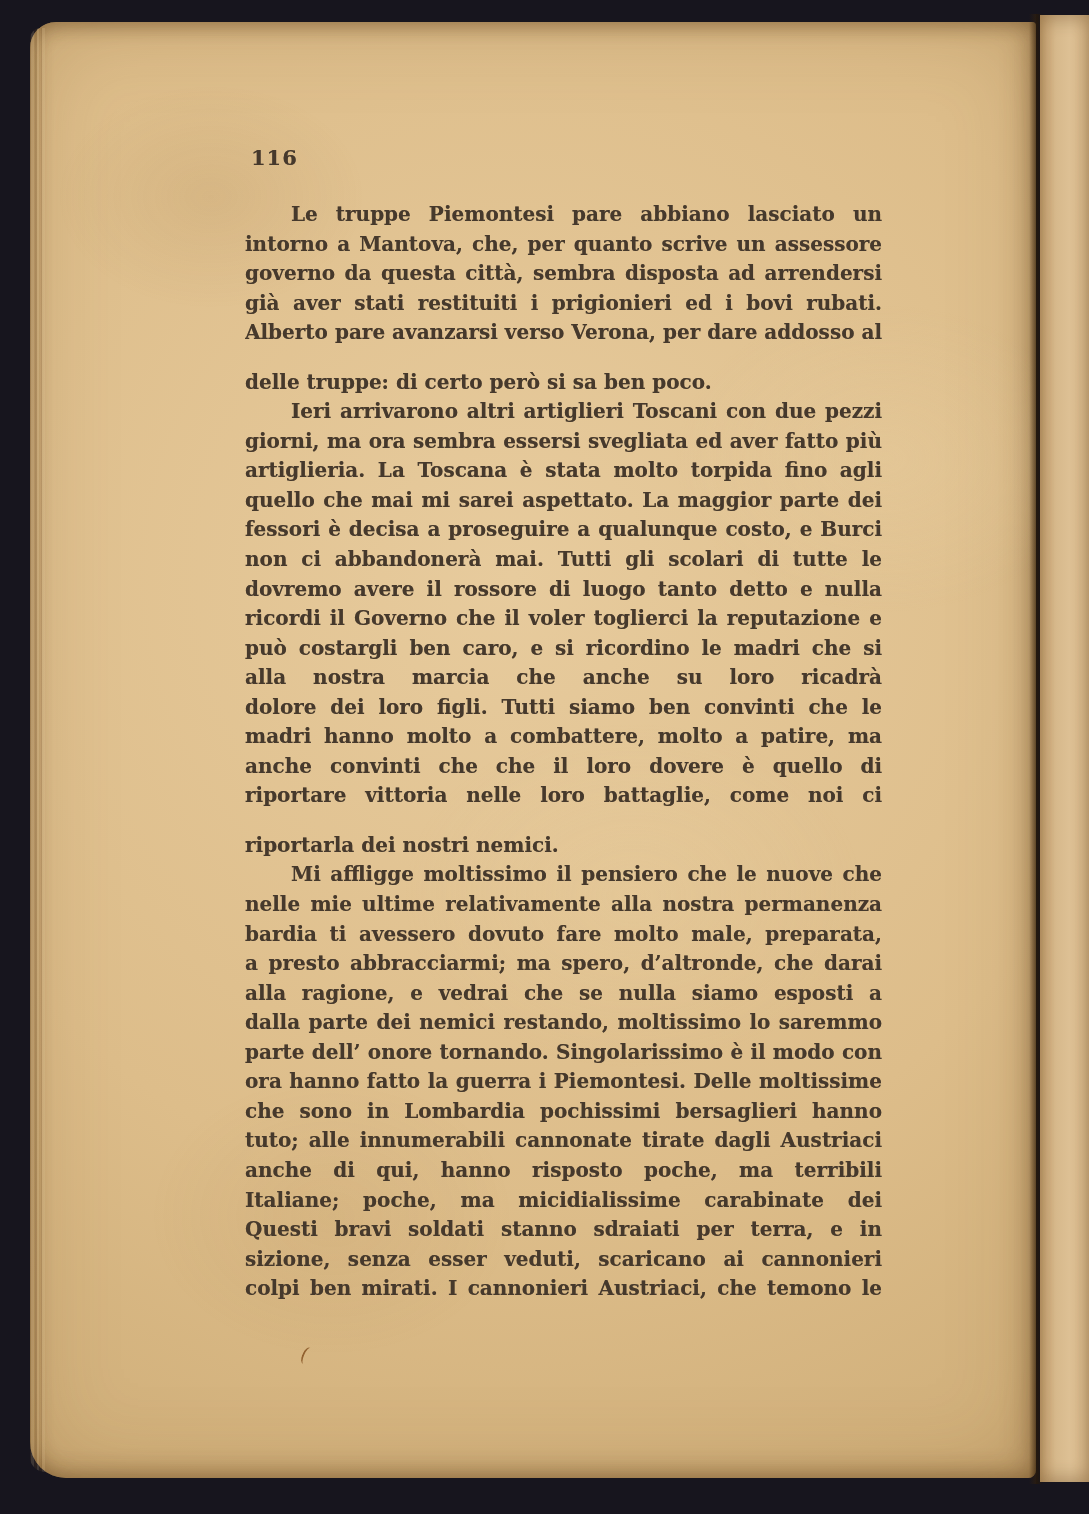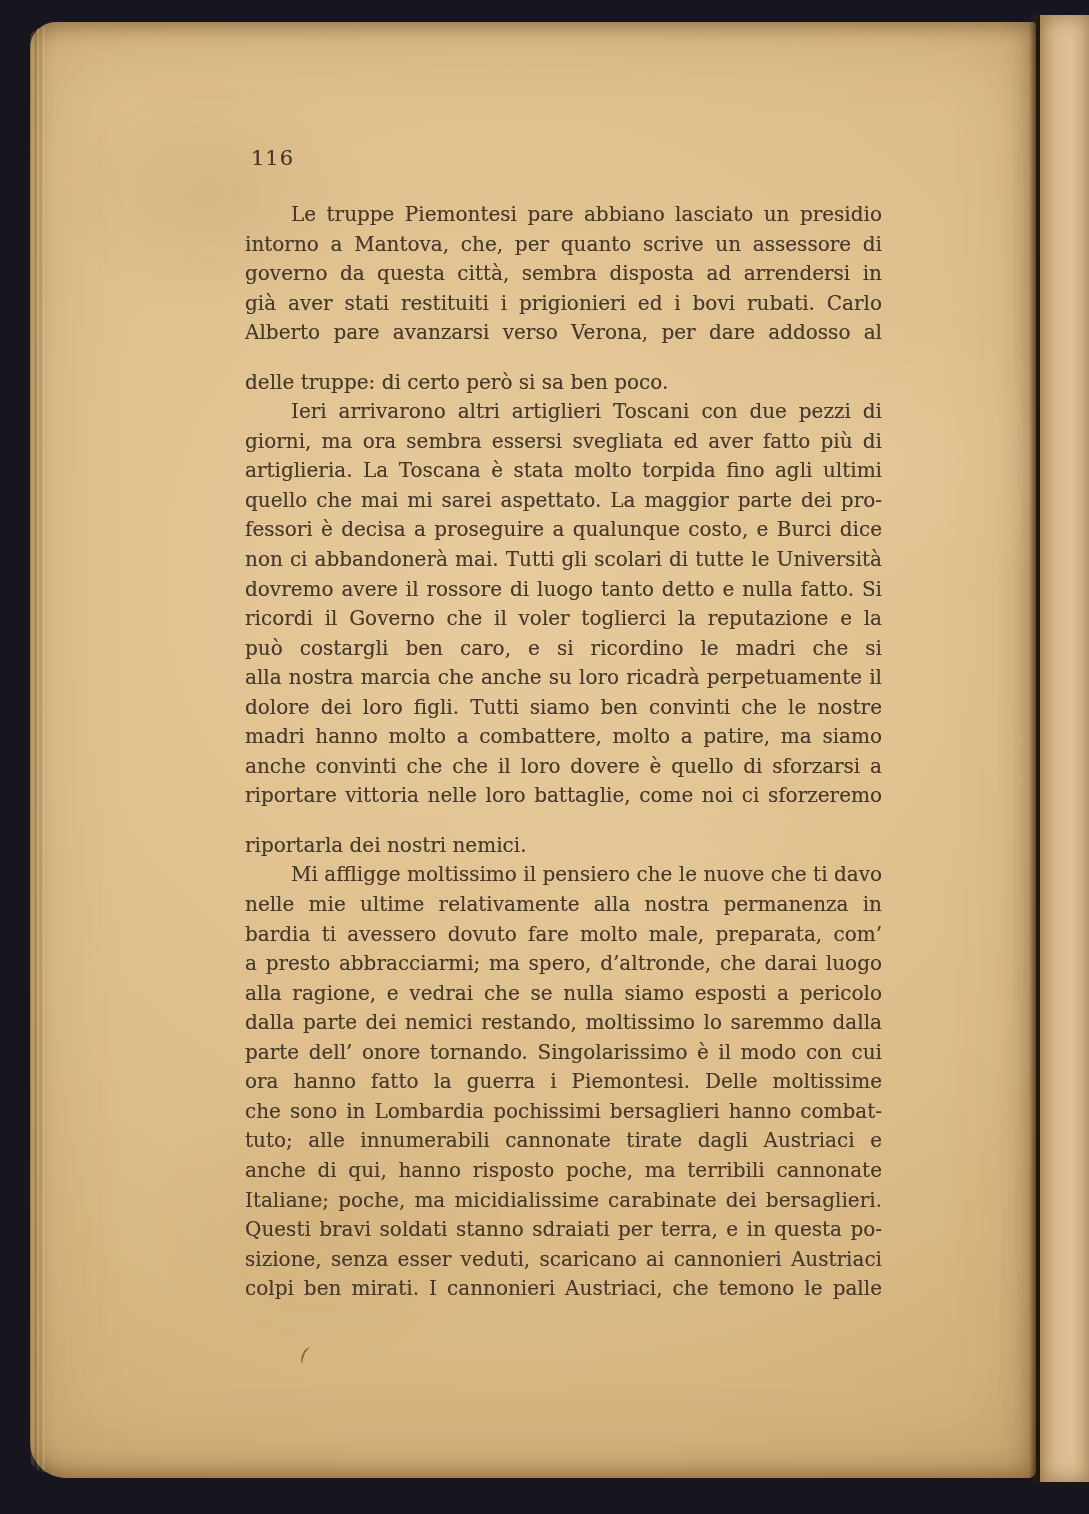--- a/index.html
+++ b/index.html
@@ -10,21 +10,21 @@
     --ink:#46392c;
   }
   *{margin:0;padding:0;box-sizing:border-box;}
   html,body{width:1089px;height:1514px;}
   body{
     background:var(--bg);
     font-family:"DejaVu Serif", serif;
     overflow:hidden;
     position:relative;
   }
-  .scene{position:absolute;inset:0;}
+  .scene{position:absolute;inset:0;font-weight:bold;}
 
   
   .page-main{
     position:absolute;
     left:30px;top:22px;width:1006px;height:1456px;
     border-radius:26px 4px 8px 36px;
     background:
       radial-gradient(ellipse 130% 90% at 48% 38%,
         var(--paper-light) 0%,
         var(--paper) 48%,

